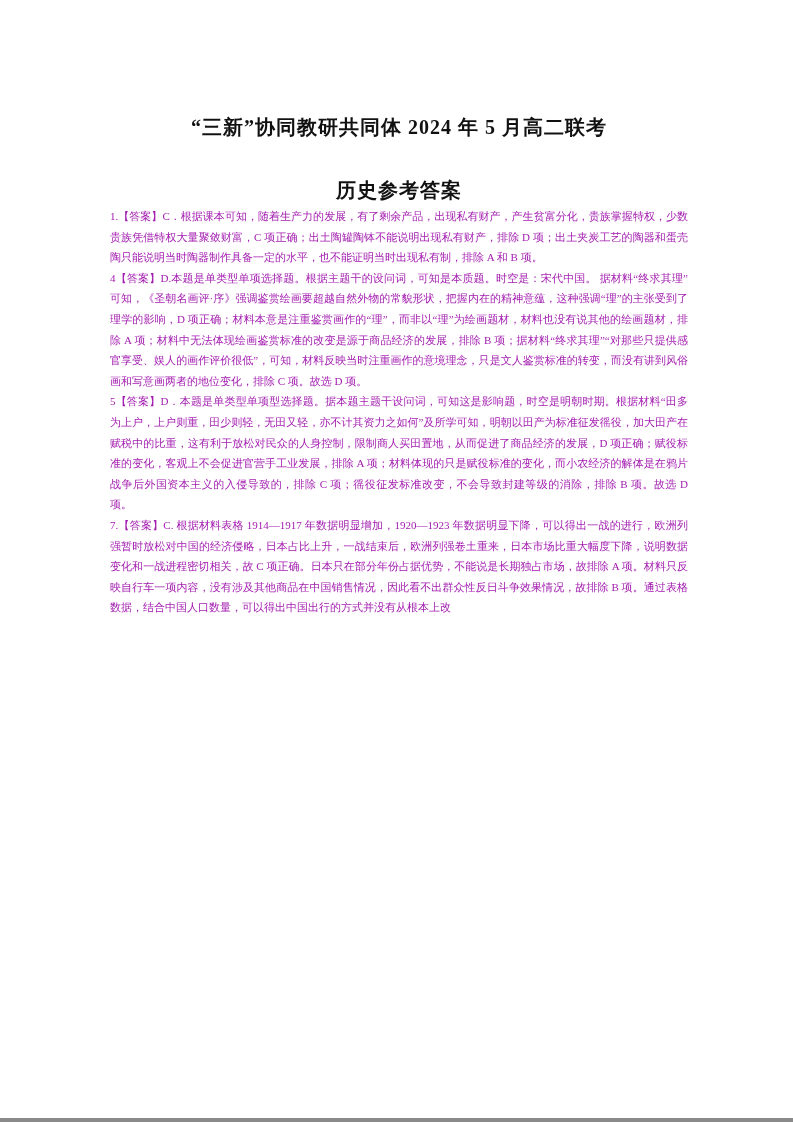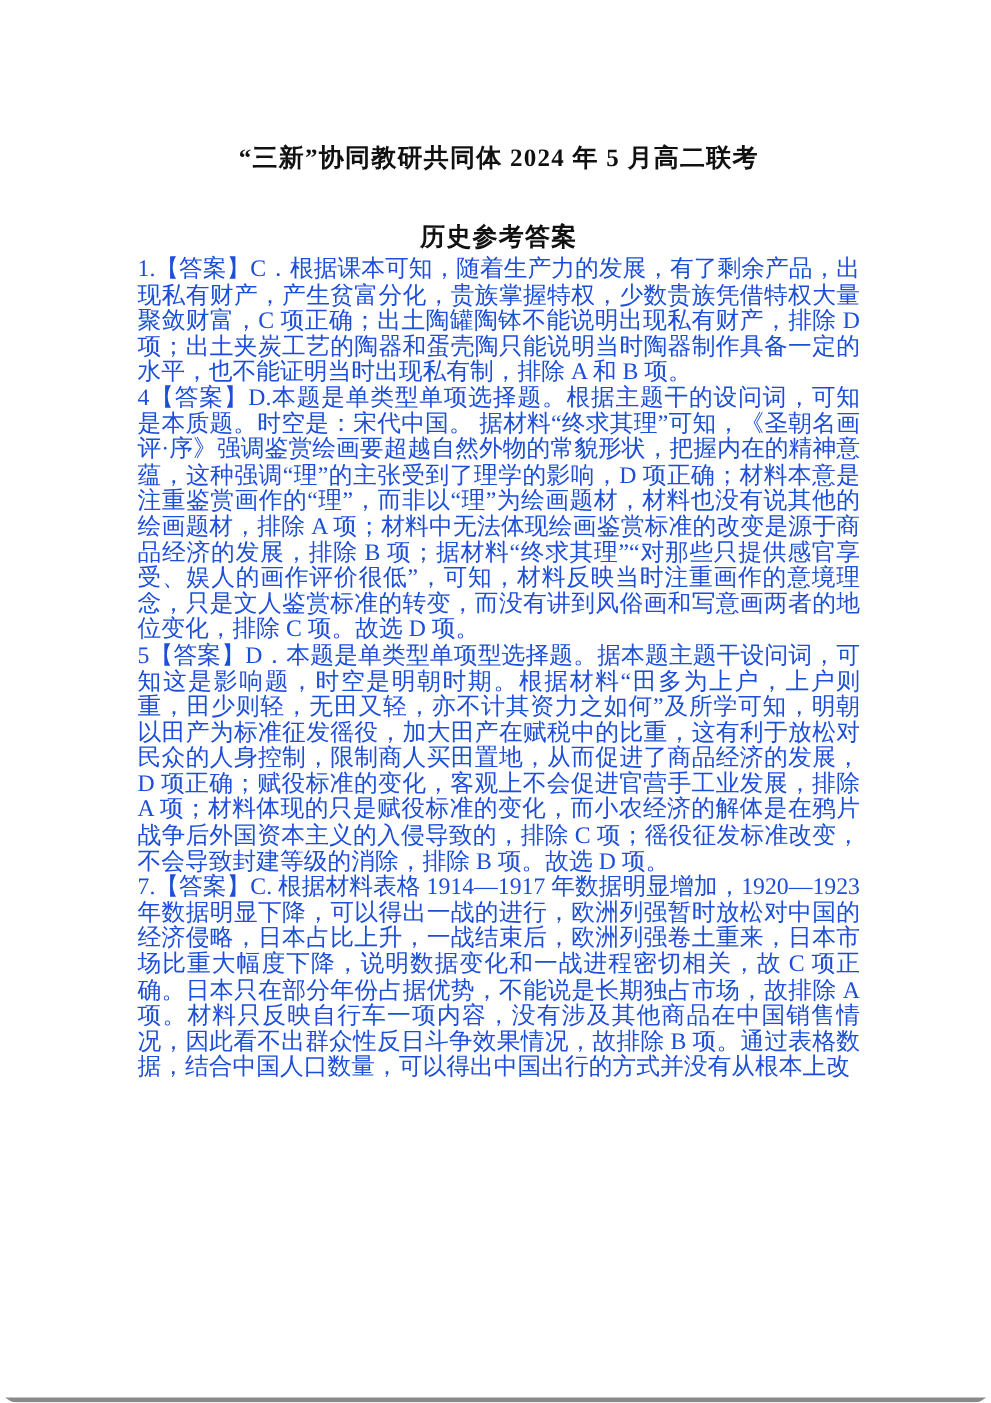--- a/index.html
+++ b/index.html
@@ -8,21 +8,20 @@
     background: #ffffff;
   }
   .page {
     position: relative;
     width: 793px;
     height: 1122px;
     background: #ffffff;
     overflow: hidden;
     font-family: "Liberation Serif", "DejaVu Serif", serif;
     color: #1a1a1a;
-    border-radius: 14px;
   }
   .content {
     position: absolute;
     left: 110px;
     top: 112px;
     width: 578px;
   }
   .title-line1 {
     font-size: 20px;
     font-weight: bold;
@@ -46,26 +45,26 @@
     font-weight: normal;
     margin: 31px 0 0 0;
     padding-left: 8px;
     line-height: 20px;
     color: #222222;
   }
   .answers {
     margin-top: 1px;
   }
   .answer-paragraph {
-    font-size: 19px;
+    font-size: 11px;
     line-height: 20.6px;
     text-align: justify;
     margin: 0;
     word-break: break-all;
-    color: #1d4ed8;
+    color: #a21caf;
   }
   .bottom-edge {
     position: absolute;
     left: 0;
     bottom: 0;
     width: 100%;
     height: 4px;
     background: #8a8a8a;
   }
 </style>

